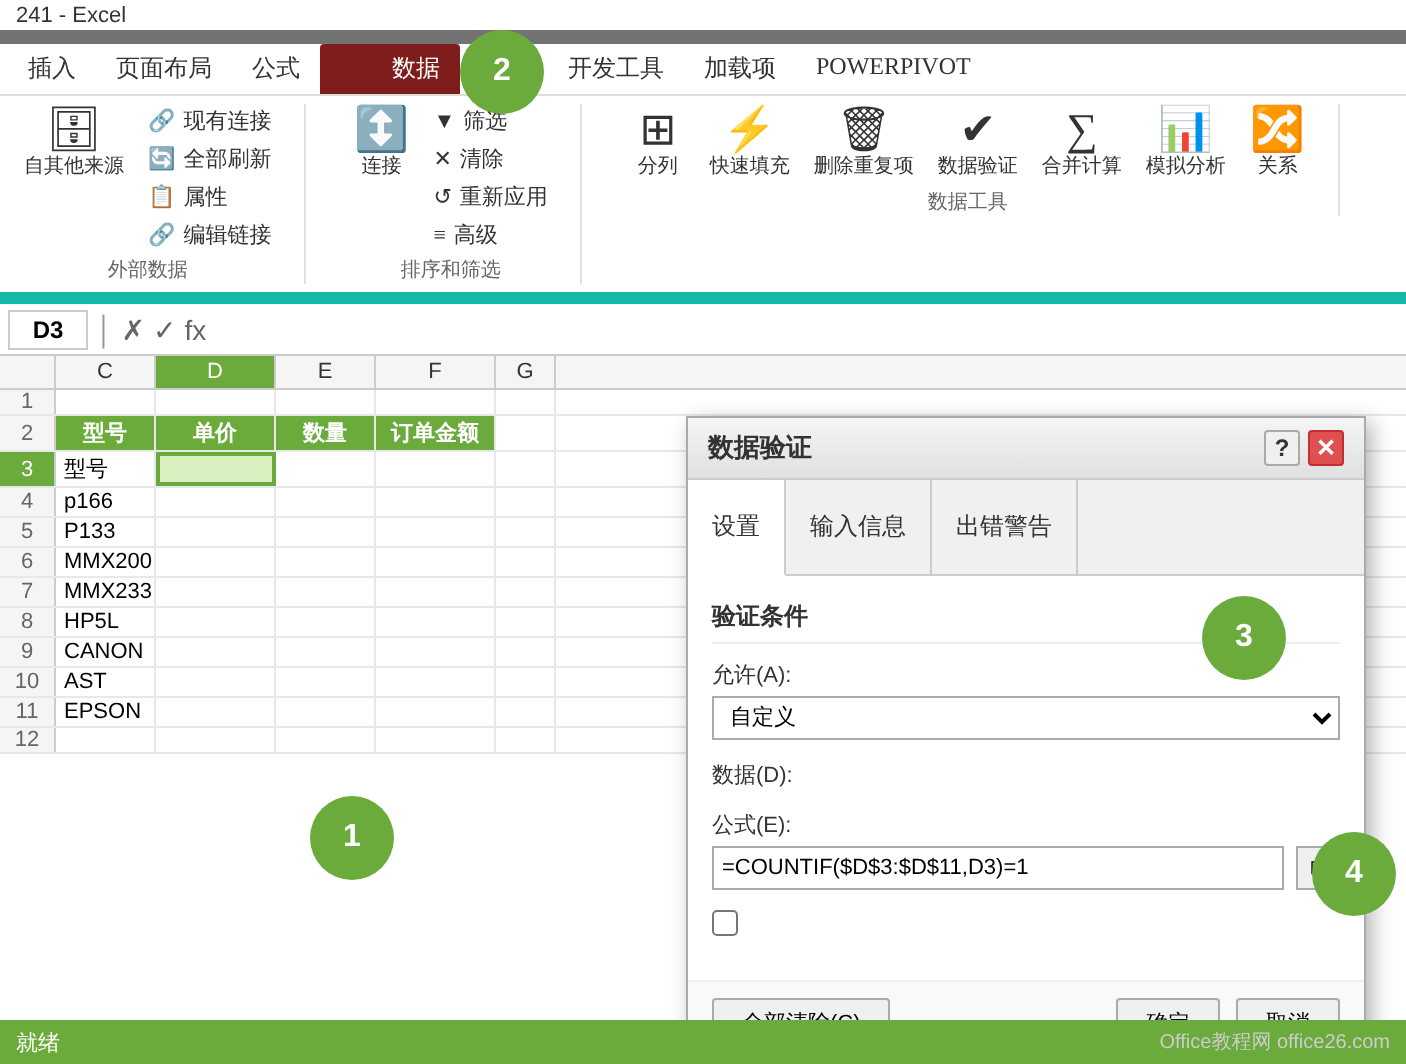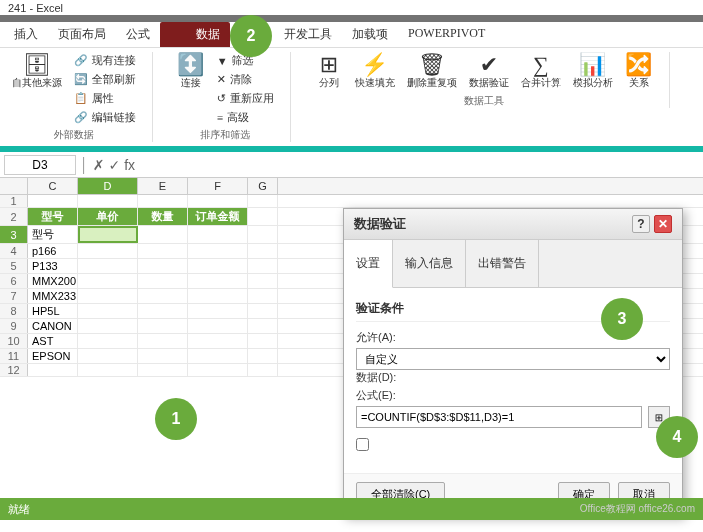--- a/index.html
+++ b/index.html
@@ -18,21 +18,21 @@
     .ribbon-group-btns { display: flex; gap: 4px; margin-bottom: 2px; }
     .ribbon-group-label { font-size: 10px; color: #666; margin-top: auto; }
     .ribbon-btn { display: flex; flex-direction: column; align-items: center; font-size: 10px; color: #333; cursor: pointer; padding: 2px 4px; border-radius: 2px; min-width: 36px; }
     .ribbon-btn .icon-large { font-size: 22px; line-height: 1; }
     .ribbon-btn-label { font-size: 10px; text-align: center; }
     .ribbon-small-group { display: flex; flex-direction: column; gap: 2px; }
     .ribbon-small-btn { display: flex; align-items: center; gap: 4px; font-size: 11px; color: #333; cursor: pointer; padding: 1px 4px; border-radius: 2px; white-space: nowrap; }
 
     
     .formula-bar { background: #fff; display: flex; align-items: center; height: 26px; border-bottom: 1px solid #ccc; padding: 0 4px; gap: 4px; }
-    .cell-ref { width: 72px; border: 1px solid #ccc; height: 20px; text-align: center; font-size: 12px; padding: 0 4px; }
+    .cell-ref { width: 40px; border: 1px solid #ccc; height: 20px; text-align: center; font-size: 12px; padding: 0 4px; font-weight: bold; }
     .formula-divider { color: #999; font-size: 14px; }
     .formula-icons { display: flex; gap: 4px; align-items: center; }
     .formula-icon { font-size: 14px; color: #666; cursor: pointer; }
     .formula-input { flex: 1; border: none; outline: none; font-size: 12px; padding: 0 4px; }
 
     
     .sheet-area { display: flex; background: #fff; position: relative; }
 
     
     .spreadsheet { flex: 1; overflow: hidden; }
@@ -51,36 +51,36 @@
     .dialog { position: absolute; top: 30px; right: 20px; width: 340px; background: #fff; border: 1px solid #aaa; box-shadow: 3px 3px 10px rgba(0,0,0,0.3); }
     .dialog-title { background: linear-gradient(to bottom, #f5f5f5, #e0e0e0); padding: 6px 10px; display: flex; justify-content: space-between; align-items: center; border-bottom: 1px solid #ccc; font-size: 13px; font-weight: bold; color: #333; }
     .dialog-title-buttons { display: flex; gap: 4px; }
     .dialog-title-btn { width: 18px; height: 18px; display: flex; align-items: center; justify-content: center; cursor: pointer; font-size: 12px; border: 1px solid #aaa; background: #f0f0f0; border-radius: 2px; }
     .dialog-title-btn.close { background: #e05050; color: #fff; border-color: #c03030; }
     .dialog-tabs { display: flex; border-bottom: 1px solid #ccc; background: #f0f0f0; }
     .dialog-tab { padding: 15px 12px; font-size: 12px; cursor: pointer; border-right: 1px solid #ccc; color: #333; }
     .dialog-tab.active { background: #fff; border-bottom: 1px solid #fff; margin-bottom: -1px; }
     .dialog-body { padding: 12px; }
     .dialog-section-label { font-size: 12px; color: #333; margin-bottom: 8px; font-weight: bold; border-bottom: 1px solid #eee; padding-bottom: 4px; }
-    .field-group { }
+    .field-group { margin-bottom: 10px; }
     .field-label { font-size: 11px; color: #333; margin-bottom: 3px; }
     .field-row { display: flex; align-items: center; gap: 6px; }
     .field-select { flex: 1; height: 22px; border: 1px solid #aaa; font-size: 11px; padding: 0 4px; background: #fff; }
     .field-input { flex: 1; height: 22px; border: 1px solid #aaa; font-size: 11px; padding: 0 4px; }
     .field-btn { width: 22px; height: 22px; border: 1px solid #aaa; background: #f0f0f0; cursor: pointer; display: flex; align-items: center; justify-content: center; font-size: 10px; }
     .checkbox-row { display: flex; align-items: center; gap: 6px; font-size: 11px; color: #333; margin: 10px 0; }
     .dialog-footer { display: flex; justify-content: flex-start; gap: 8px; padding: 8px 12px; border-top: 1px solid #eee; background: #f9f9f9; }
     .dialog-footer-btn { padding: 4px 14px; font-size: 11px; border: 1px solid #aaa; background: #f0f0f0; cursor: pointer; border-radius: 2px; }
 
     
     .annotation { position: absolute; border-radius: 50%; display: flex; align-items: center; justify-content: center; color: #fff; font-weight: bold; font-size: 16px; pointer-events: none; }
     .ann-1 { background: #6aab3c; width: 42px; height: 42px; top: 220px; left: 155px; }
 
     
-    .status-bar { background: #6aab3c; height: 22px; display: flex; align-items: center; padding: 0 8px; font-size: 11px; color: #fff; justify-content: space-between; position: absolute; bottom: 12px; left: 0; right: 0; }
+    .status-bar { background: #6aab3c; height: 22px; display: flex; align-items: center; padding: 0 8px; font-size: 11px; color: #fff; justify-content: space-between; position: absolute; bottom: 0; left: 0; right: 0; }
 
     
     .w-c { width: 50px; }
     .w-d { width: 60px; }
     .w-e { width: 50px; }
     .w-f { width: 60px; }
     .w-g { width: 30px; }
   </style>
 </head>
 <body>

